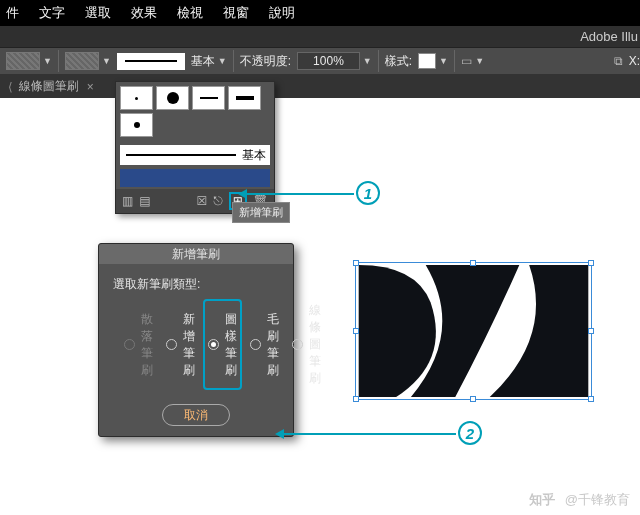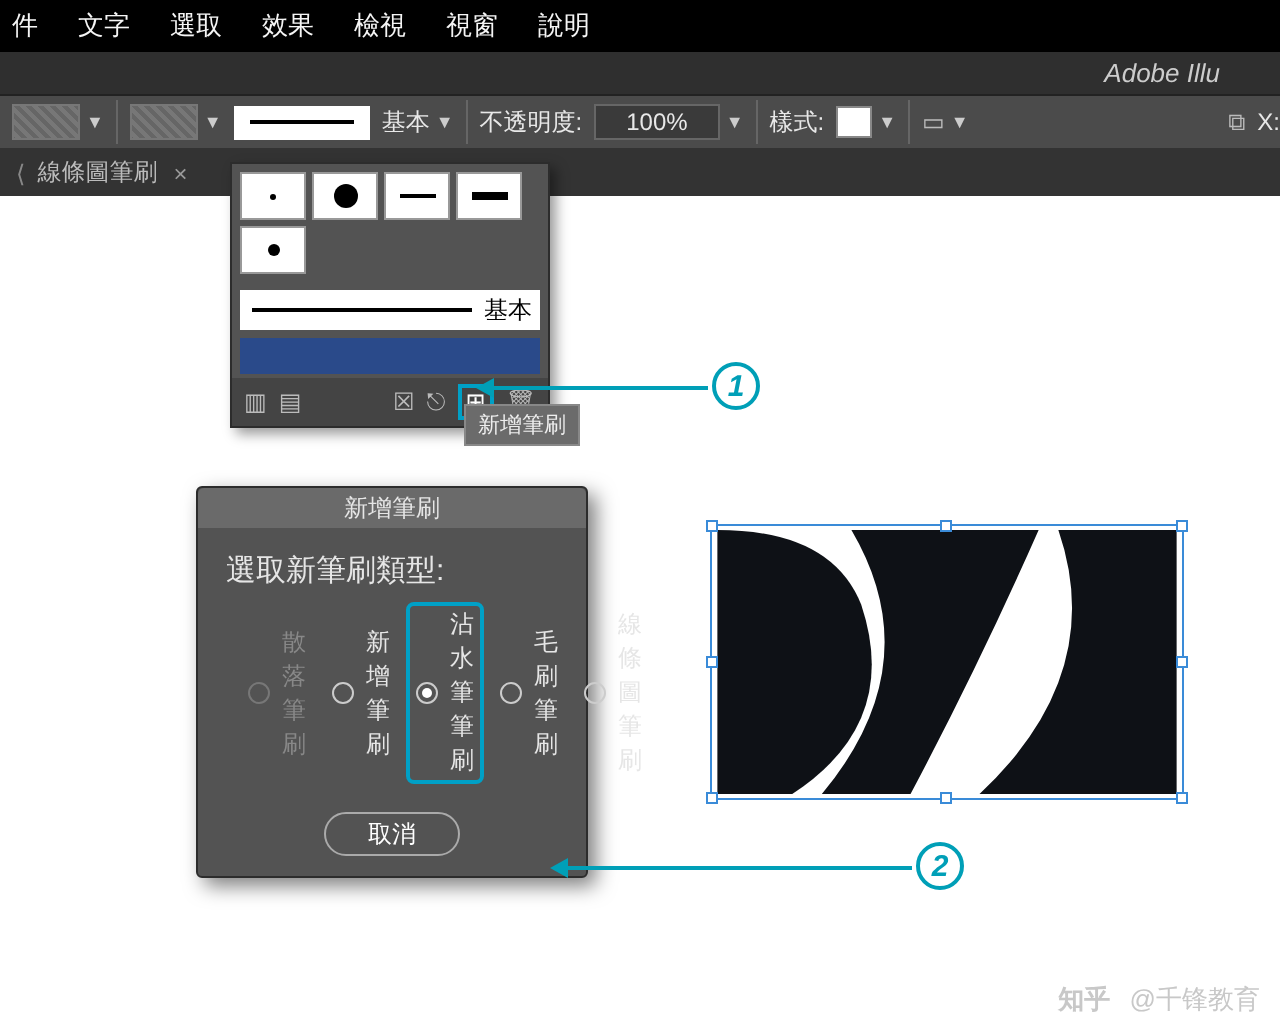--- a/index.html
+++ b/index.html
@@ -17,23 +17,22 @@
     background: #000; height: 26px;
     display: flex; align-items: center;
     padding-left: 6px; gap: 20px;
     color: #f5f5f5; font-size: 13px;
   }
   .menubar span { white-space: nowrap; }
   
   .appstrip {
     background: #2f2f2f; height: 22px;
     display: flex; align-items: center; justify-content: flex-end;
-    padding-right: 30px; color: #ccc; font-size: 13px;
+    padding-right: 2px; color: #ccc; font-size: 13px;
     border-bottom: 1px solid #222;
-    font-style: italic;
   }
   
   .optbar {
     background: #4b4b4b; height: 27px;
     display: flex; align-items: center;
     gap: 6px; padding-left: 6px;
     color: #e8e8e8; font-size: 12px;
     border-bottom: 1px solid #333;
   }
   .swatch {
@@ -102,21 +101,21 @@
     border:1px solid #2c2c2c; border-radius:3px;
     box-shadow: 4px 4px 10px rgba(0,0,0,.5);
     color:#e6e6e6;
   }
   .dlg-title {
     background:#6a6a6a; height:20px;
     display:flex; align-items:center; justify-content:center;
     font-size:12px; border-radius:3px 3px 0 0;
   }
   .dlg-body { padding:12px 14px 10px; }
-  .dlg-label { font-size:15px; margin-bottom:8px; }
+  .dlg-label { font-size:12px; margin-bottom:8px; }
   .radio-list { display:flex; flex-direction:row; gap:7px; padding-left:8px; }
   .radio {
     display:flex; align-items:center; gap:6px; font-size:12px;
     padding:1px 3px; border-radius:2px;
   }
   .radio .r {
     width:11px; height:11px; border:1.5px solid #ccc; border-radius:50%;
     display:inline-block; position:relative; flex:0 0 auto;
   }
   .radio.sel .r::after {
@@ -124,21 +123,21 @@
   }
   .radio.sel { outline:2px solid #00a0c6; outline-offset:0; }
   .radio.disabled { color:#888; }
   .radio.disabled .r { border-color:#777; }
   .dlg-buttons {
     display:flex; gap:8px; justify-content:center; margin-top:16px;
   }
   .btn {
     width:68px; height:22px; border:1px solid #aaa; border-radius:11px;
     display:flex; align-items:center; justify-content:center;
-    background:#535353; color:#ffffff; font-size:12px;
+    background:#535353; color:#fdba74; font-size:12px;
   }
   .btn.ok { outline:2px solid #00a0c6; outline-offset:0; }
 
   
   .arrow {
     position:absolute; height:2px; background:#009fb7;
   }
   .arrowhead {
     position:absolute; width:0; height:0;
     border-top:5px solid transparent; border-bottom:5px solid transparent;
@@ -261,21 +260,21 @@
       <label class="radio disabled">
           <span class="r"></span>
           <span>散落筆刷</span>
         </label>
       <label class="radio">
           <span class="r"></span>
           <span>新增筆刷</span>
         </label>
       <label class="radio sel">
           <span class="r"></span>
-          <span>沾水筆筆刷</span>
+          <span>圖樣筆刷</span>
         </label>
       <label class="radio">
           <span class="r"></span>
           <span>毛刷筆刷</span>
         </label>
       <label class="radio">
           <span class="r"></span>
           <span>線條圖筆刷</span>
         </label>
     </div>

